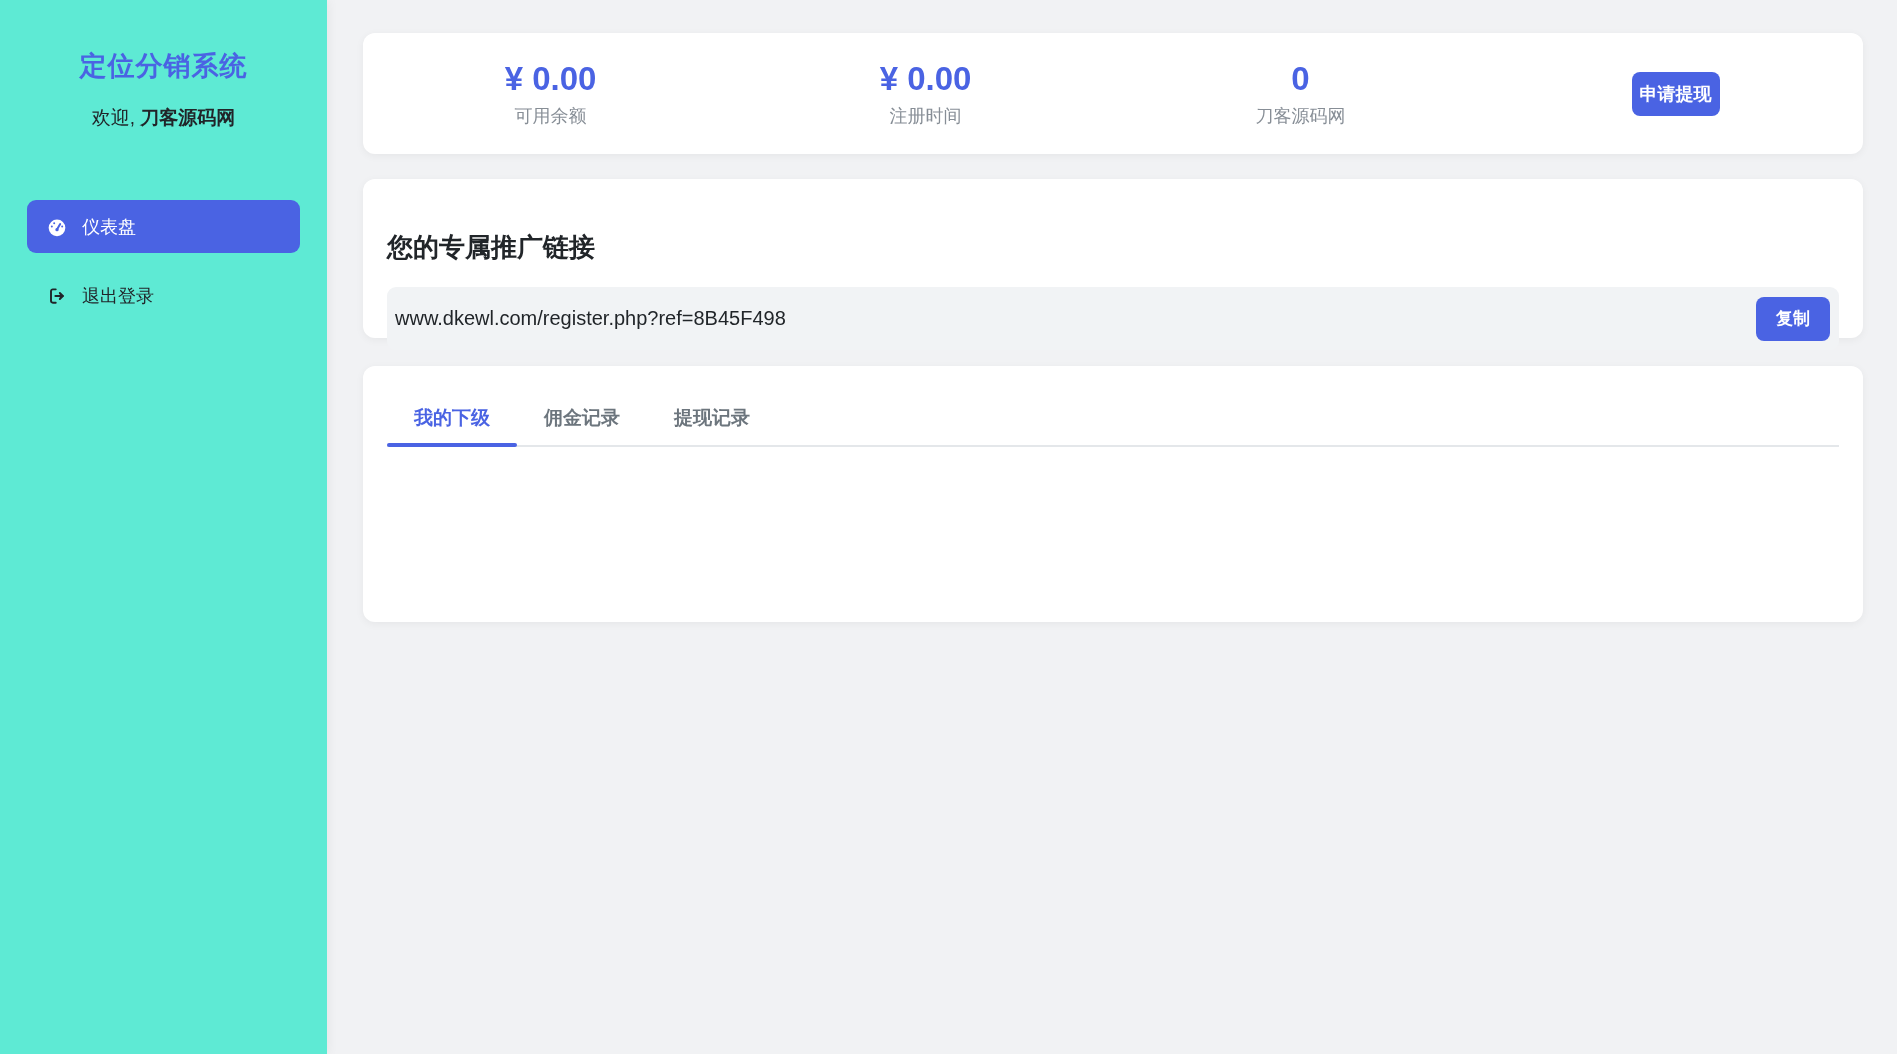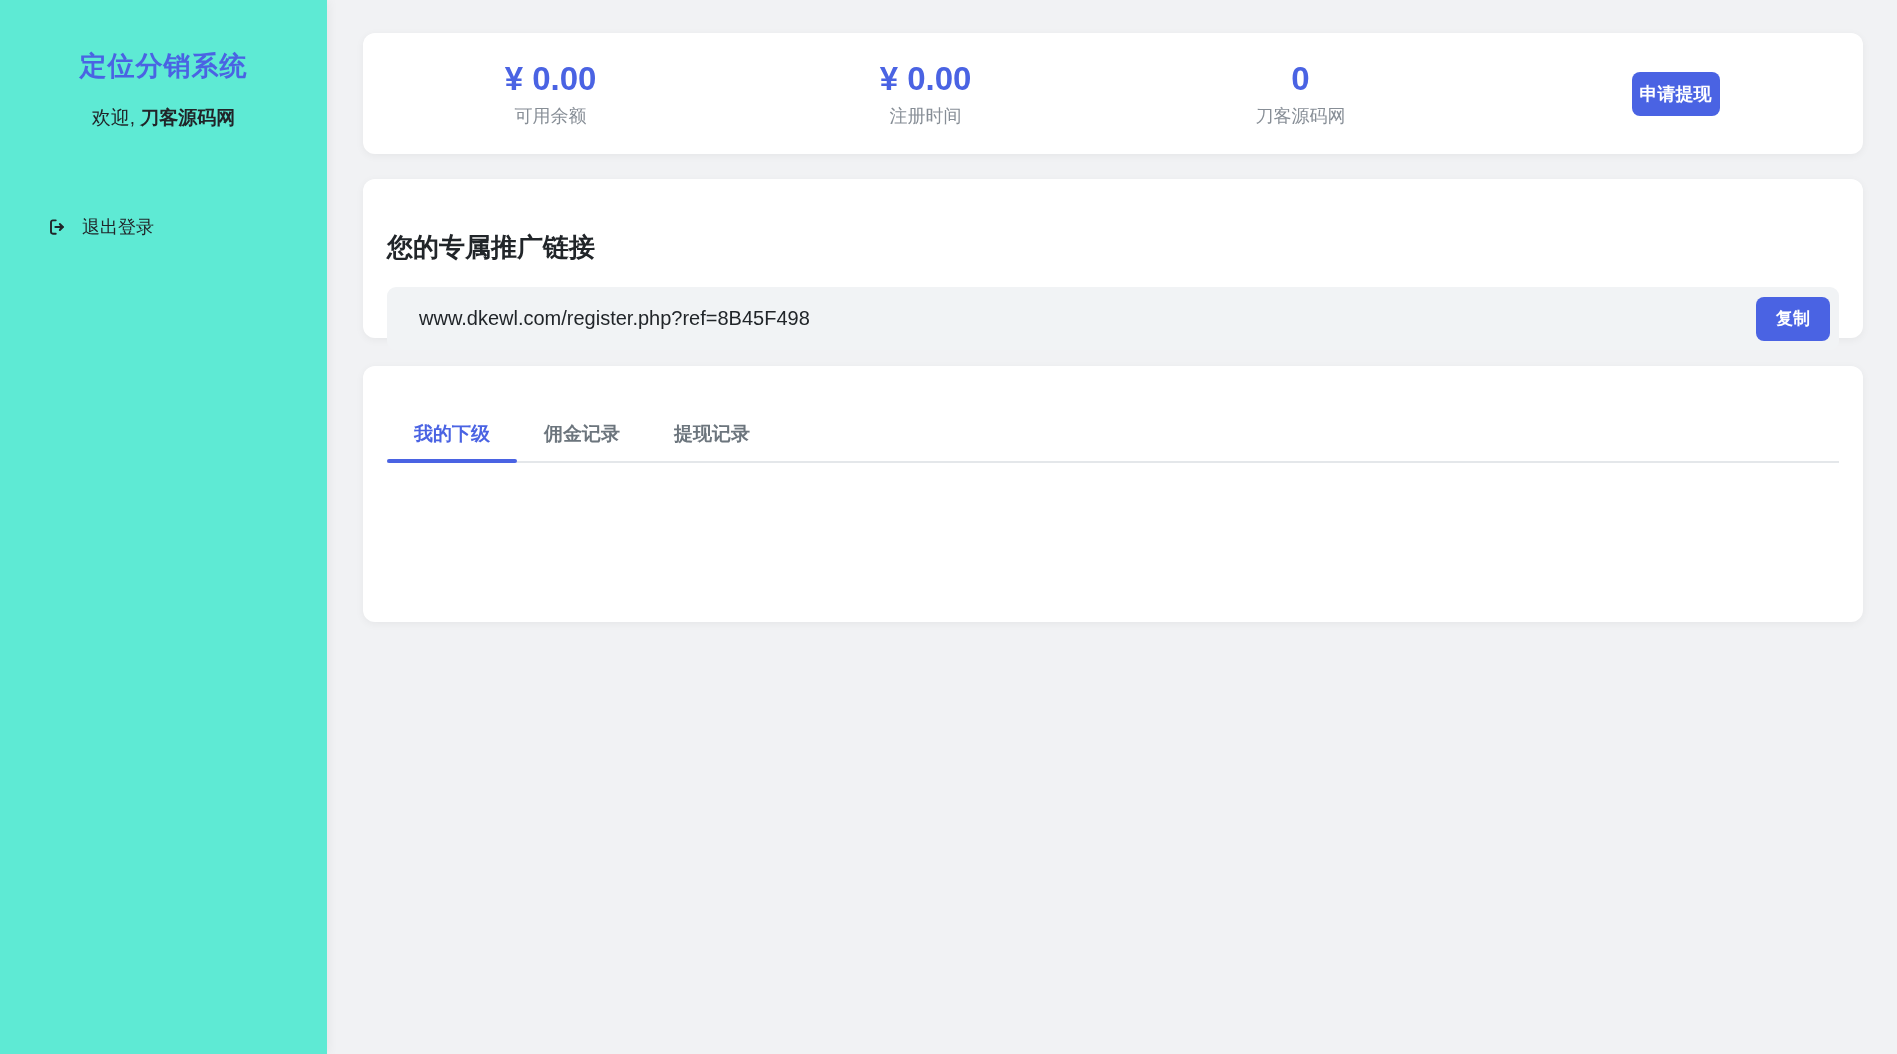--- a/index.html
+++ b/index.html
@@ -95,30 +95,30 @@
     margin:0;
     font-size:26px;line-height:31px;
     font-weight:bold;color:var(--dark);
   }
   .link-box{
     margin-top:24px;
     height:63px;
     background:#f1f3f5;
     border-radius:9px;
     display:flex;align-items:center;
-    padding:0 9px 0 32px;
+    padding:0 9px 0 8px;
     gap:18px;
   }
   .link-text{flex:1;font-size:20px;color:var(--dark);}
   .copy-btn{width:74px;height:44px;font-size:17px;}
   
   .tabs-card{
     margin-top:28px;
     height:256px;
-    padding:40px 24px 27px;
+    padding:24px 24px 27px;
   }
   .tabs{
     display:flex;
     border-bottom:2px solid #e4e7ea;
   }
   .tab{
     height:55px;line-height:55px;
     padding:0 27px;
     font-size:19px;font-weight:600;
     color:#6c757d;
@@ -148,20 +148,33 @@
 </head>
 <body>
 
 <aside class="sidebar">
   <div class="brand">定位分销系统</div>
   <div class="welcome">
     <span>欢迎,</span>
     <span class="name">刀客源码网</span>
   </div>
   <nav class="menu">
+    <div class="menu-item active">
+      <span class="ico">
+        <svg viewBox="0 0 24 24" width="20" height="20">
+          <circle cx="12" cy="13" r="10" fill="#ffffff"></circle>
+          <circle cx="5.8" cy="11.5" r="1.2" fill="#4a63e3"></circle>
+          <circle cx="8.6" cy="7.6" r="1.2" fill="#4a63e3"></circle>
+          <circle cx="18.2" cy="11.5" r="1.2" fill="#4a63e3"></circle>
+          <line x1="12" y1="15" x2="15.8" y2="8.4" stroke="#4a63e3" stroke-width="2.4" stroke-linecap="round"></line>
+          <circle cx="12" cy="15.2" r="2" fill="#4a63e3"></circle>
+        </svg>
+      </span>
+      <span>仪表盘</span>
+    </div>
     <div class="menu-item">
       <span class="ico">
         <svg viewBox="0 0 24 24" width="20" height="20" fill="none" stroke="#212529" stroke-width="2.3" stroke-linecap="round" stroke-linejoin="round">
           <path d="M10.5 4 H7 a2.2 2.2 0 0 0 -2.2 2.2 v11.6 a2.2 2.2 0 0 0 2.2 2.2 h3.5"></path>
           <line x1="10" y1="12" x2="19" y2="12"></line>
           <path d="M15.4 8.4 L19 12 L15.4 15.6" fill="#212529"></path>
         </svg>
       </span>
       <span>退出登录</span>
     </div>

